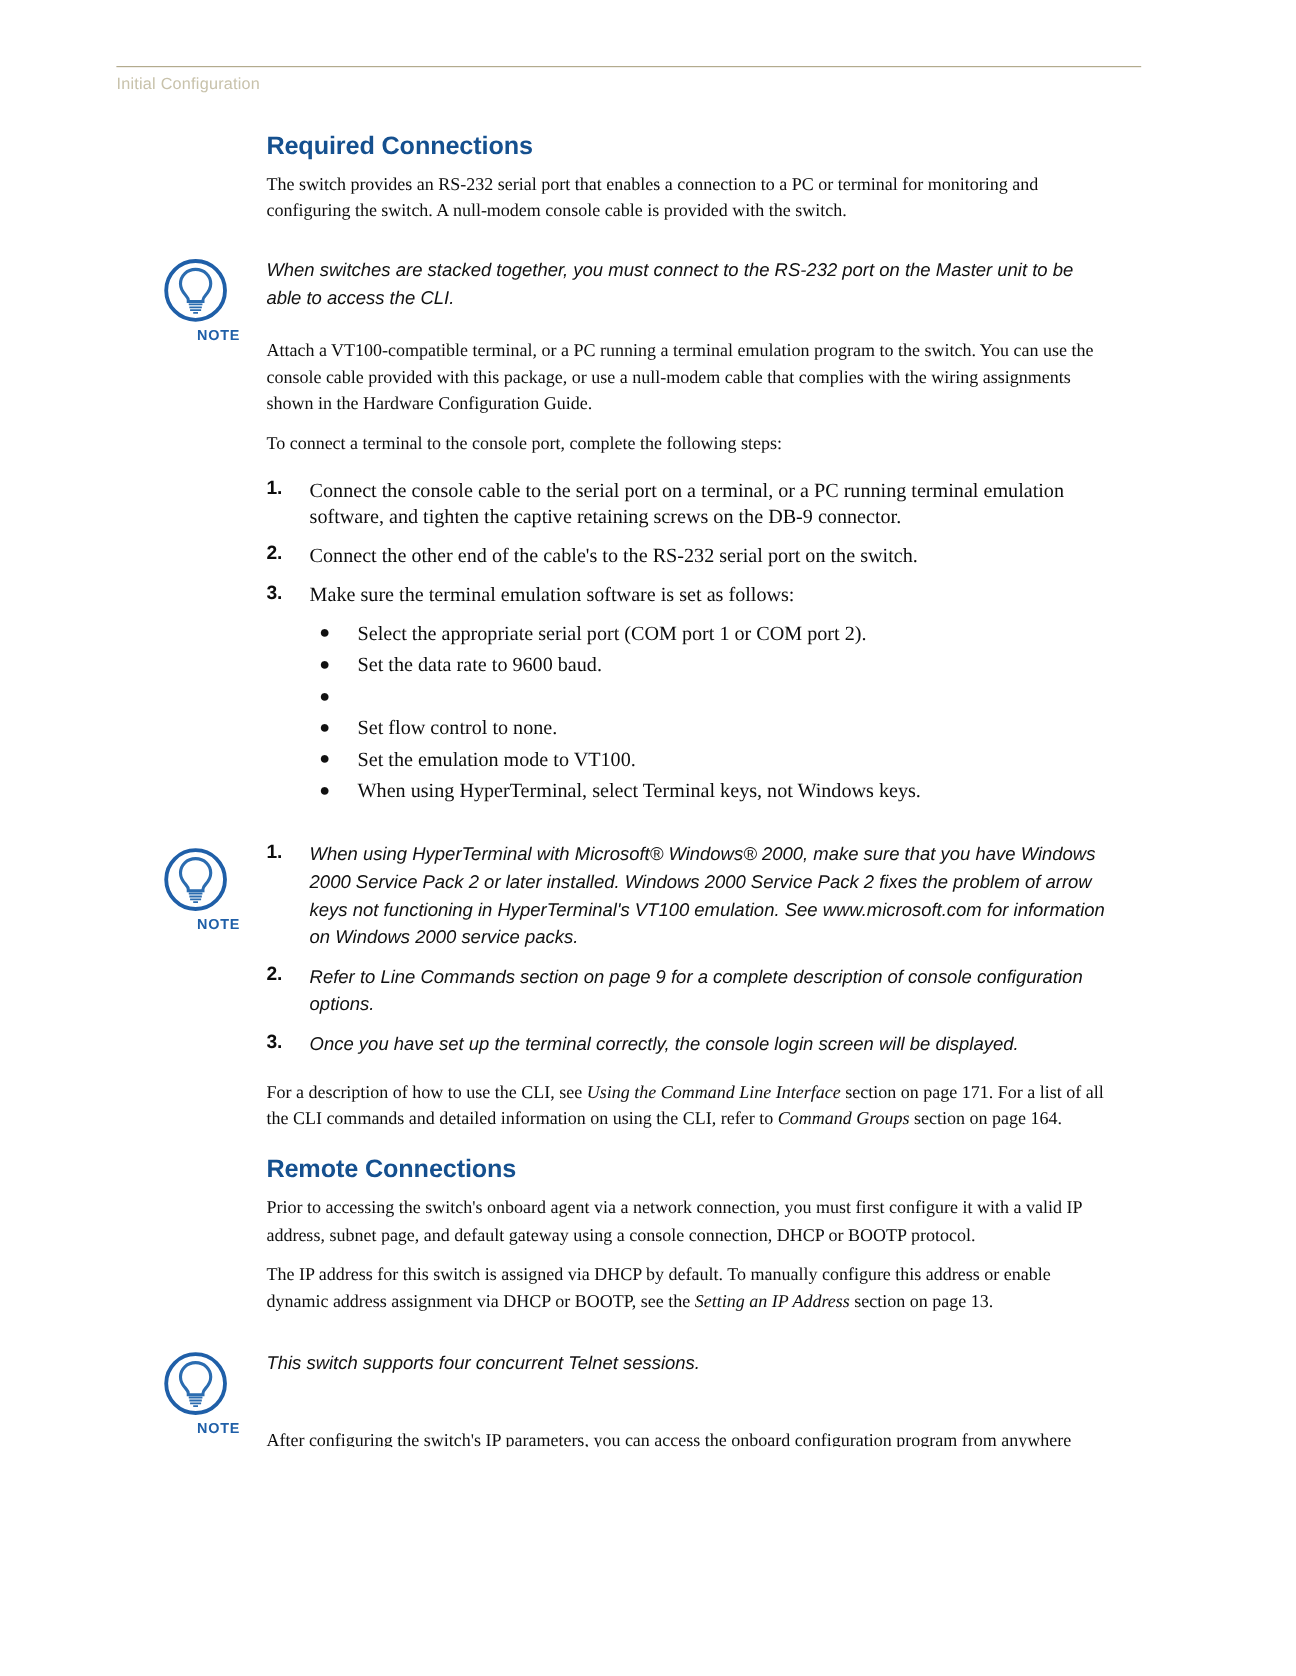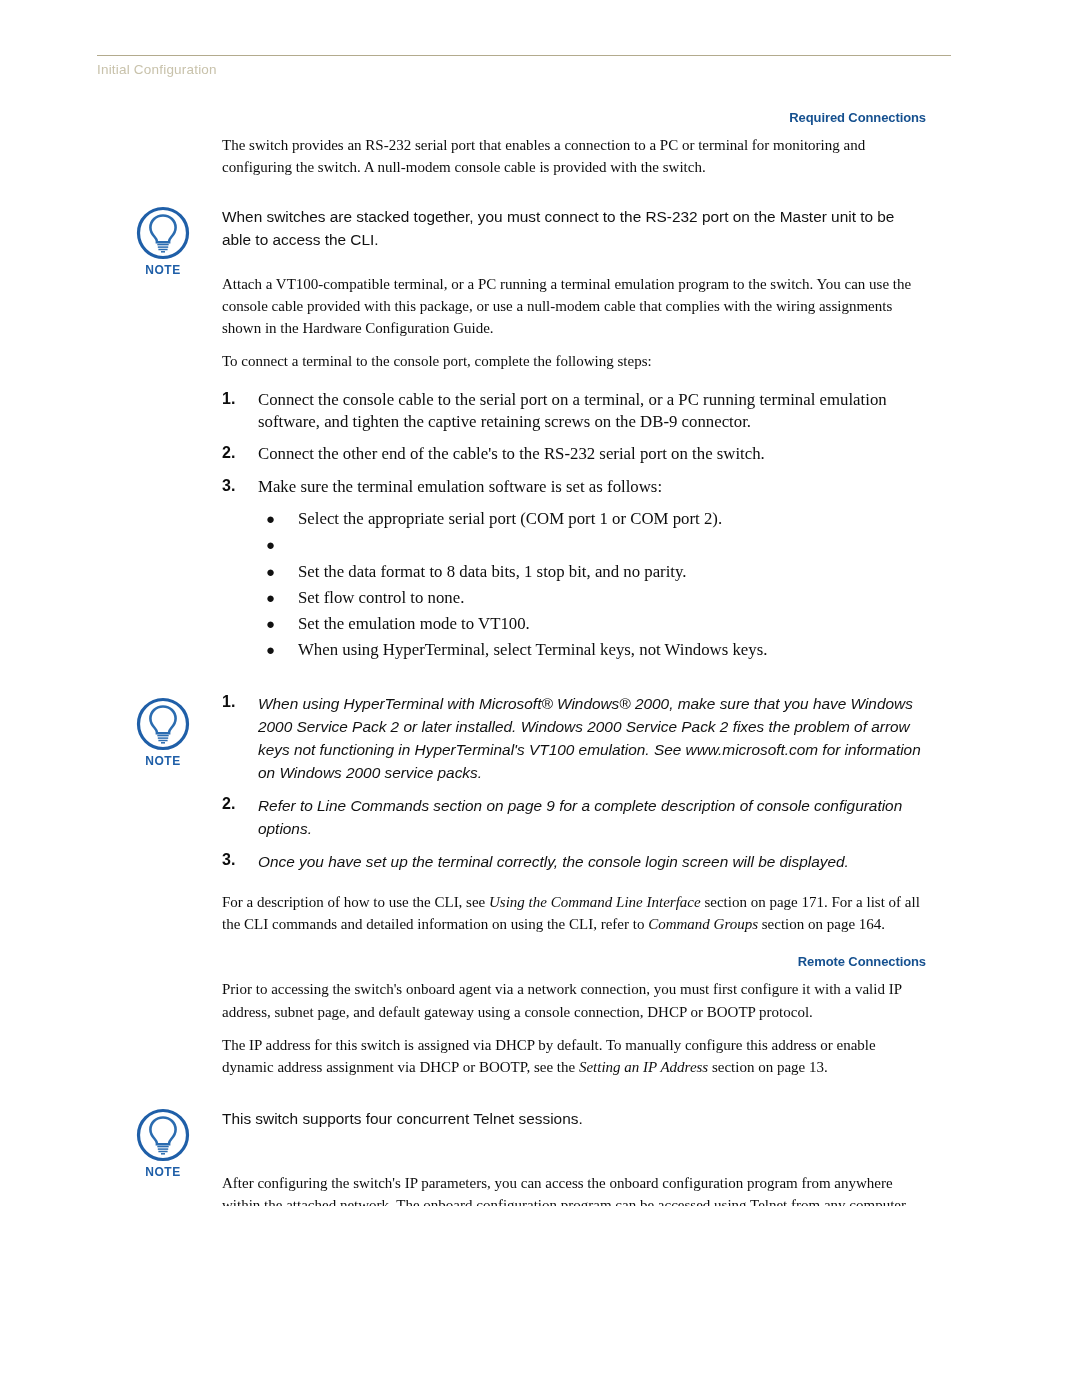--- a/index.html
+++ b/index.html
@@ -77,26 +77,25 @@
   
   .content {
     position: absolute;
     left: 222px;
     top: 110px;
     width: 704px;
   }
 
   h2.section-heading {
     font-family: "Liberation Sans", sans-serif;
-    font-size: 13px;
+    font-size: 21px;
     font-weight: bold;
     color: #15508f;
     margin: 0 0 9px 0;
     letter-spacing: -0.1px;
-    text-align: right;
   }
 
   p.body {
     font-family: "Liberation Serif", serif;
     font-size: 15px;
     line-height: 22.3px;
     color: #0d0d0d;
     margin: 0 0 11px 0;
     text-align: left;
   }
@@ -149,33 +148,34 @@
   
   .note-block {
     position: relative;
     margin: 16px 0 16px 0;
   }
   .note-icon-wrap {
     position: absolute;
     left: -96px;
     top: 0px;
     width: 74px;
-    text-align: center;
+    text-align: right;
   }
   .note-icon-wrap svg { display: block; margin: 0 auto; }
   .note-icon-label {
     font-family: "Liberation Sans", sans-serif;
     font-weight: bold;
     font-size: 12px;
     letter-spacing: 0.6px;
     color: #1f5fa8;
     margin-top: 2px;
   }
   .note-text {
     font-family: "Liberation Sans", sans-serif;
+    font-style: italic;
     font-size: 15.4px;
     line-height: 23px;
     color: #111111;
   }
   .note-num-list { margin: 0; padding: 0; }
   .note-num-item {
     display: flex;
     margin-bottom: 10px;
   }
   .note-num-item .marker {
@@ -249,24 +249,24 @@
       </div>
     </div>
 
     <div class="bullet-list">
       <div class="bullet-item">
         <div class="dot">●</div>
         <div class="bullet-text">Select the appropriate serial port (COM port 1 or COM port 2).</div>
       </div>
       <div class="bullet-item">
         <div class="dot">●</div>
-      </div>
-      <div class="bullet-item">
-        <div class="dot">●</div>
-        <div class="bullet-text">Set the data format to 8 data bits, 1 stop bit, and no parity.</div>
+        <div class="bullet-text">Set the data rate to 9600 baud.</div>
+      </div>
+      <div class="bullet-item">
+        <div class="dot">●</div>
       </div>
       <div class="bullet-item">
         <div class="dot">●</div>
         <div class="bullet-text">Set flow control to none.</div>
       </div>
       <div class="bullet-item">
         <div class="dot">●</div>
         <div class="bullet-text">Set the emulation mode to VT100.</div>
       </div>
       <div class="bullet-item">

